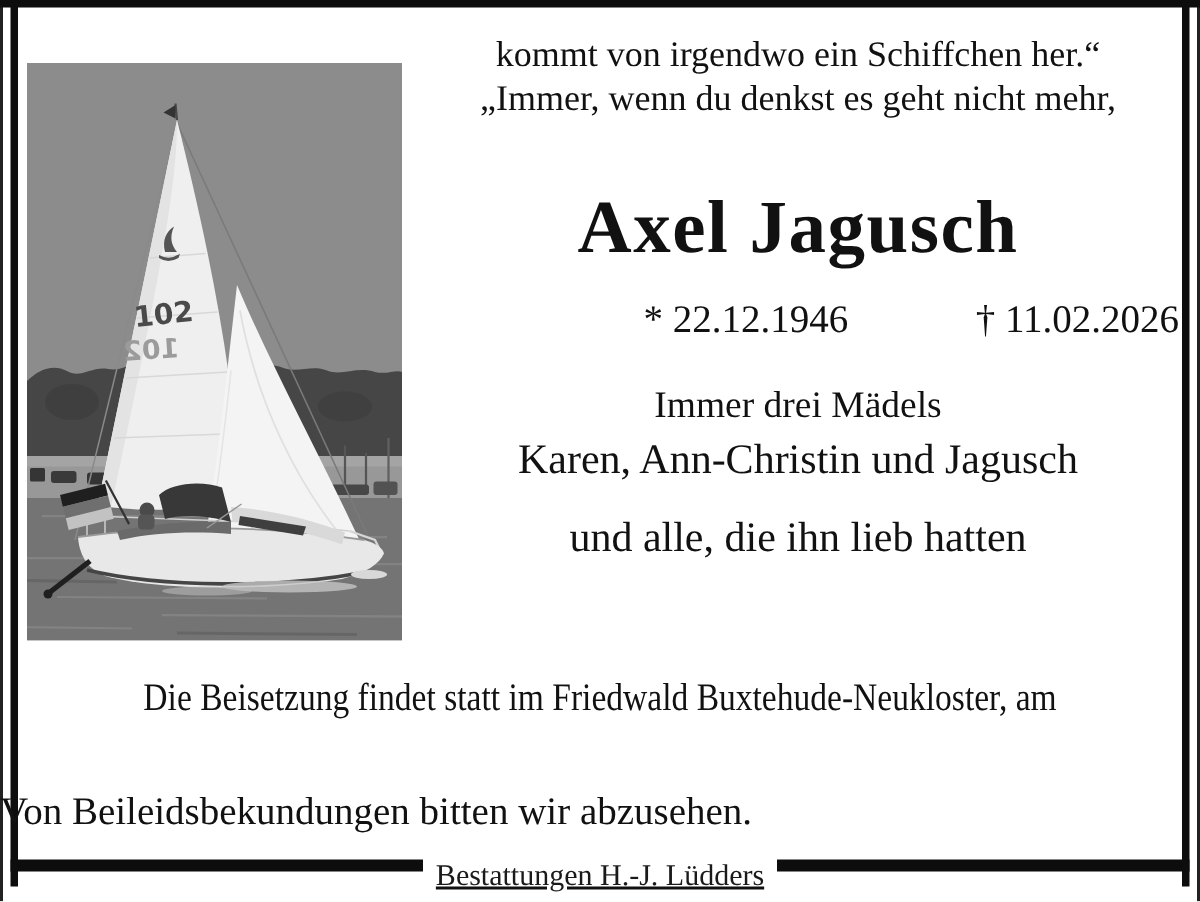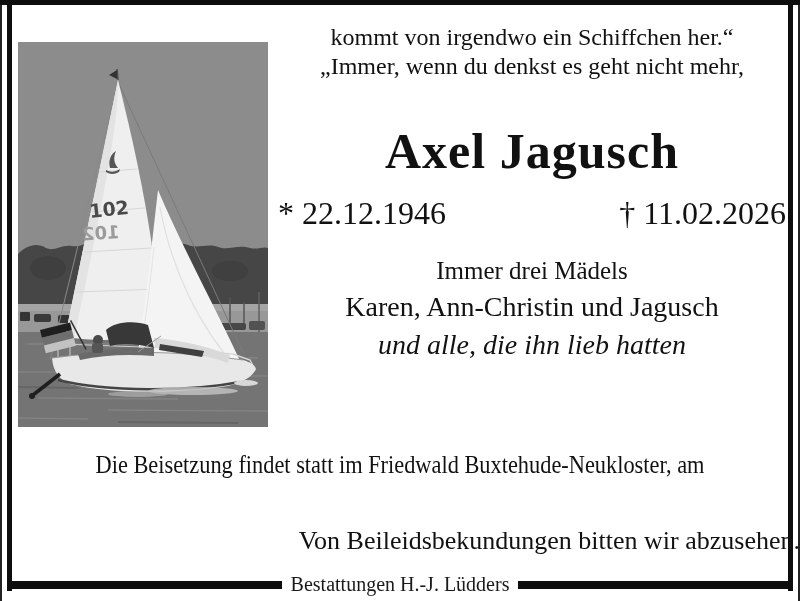--- a/index.html
+++ b/index.html
@@ -8,40 +8,40 @@
     font-family:"Liberation Serif","DejaVu Serif",serif;color:#111;
     overflow:hidden;
   }
   
   .edge-left{position:absolute;left:0;top:0;bottom:0;width:2px;background:#222;}
   .edge-right{position:absolute;right:0;top:0;bottom:0;width:2px;background:#222;}
   
   .border-top{position:absolute;top:0;left:0;right:0;height:5px;background:#0d0d0d;}
   .border-left{position:absolute;left:7px;top:4px;bottom:10px;width:5px;background:#0d0d0d;}
   .border-right{position:absolute;right:7px;top:4px;bottom:10px;width:5px;background:#0d0d0d;}
-  .footer-row{position:absolute;left:7px;right:7px;bottom:5px;display:flex;align-items:center;gap:7px;}
+  .footer-row{position:absolute;left:7px;right:7px;bottom:5px;display:flex;align-items:flex-start;gap:7px;text-decoration:underline;}
   .footer-line{flex:1;height:8px;background:#0d0d0d;}
   .footer-label{font-size:20px;white-space:nowrap;padding:0 2px;color:#1a1a1a;}
 
   .photo{position:absolute;left:18px;top:42px;width:250px;height:385px;}
   .photo svg{display:block;width:100%;height:100%;}
 
   .right-col{position:absolute;left:278px;top:5px;width:508px;text-align:center;}
   .quote{font-size:24px;line-height:29px;margin-top:18px;}
   .name{font-size:50px;line-height:52px;margin-top:44px;font-weight:700;letter-spacing:1px;}
   .subtitle{font-size:24px;line-height:30px;margin-top:14px;}
-  .dates{display:flex;justify-content:space-between;gap:85px;font-size:32px;line-height:32px;margin-top:20px;}
+  .dates{display:flex;justify-content:flex-end;gap:85px;font-size:26px;line-height:32px;margin-top:20px;}
   .family1{font-size:25px;line-height:32px;margin-top:26px;}
   .family2{font-size:28px;line-height:36px;margin-top:2px;}
-  .family3{font-size:28px;line-height:36px;margin-top:2px;font-style:italic;}
+  .family3{font-size:28px;line-height:36px;margin-top:16px;}
 
   .funeral{position:absolute;top:450px;left:11px;right:11px;text-align:left;}
   .funeral-line{display:flex;justify-content:center;font-size:26px;line-height:30px;}
   .funeral-line span{white-space:nowrap;transform:scaleX(0.86);transform-origin:50% 50%;}
-  .condolence{position:absolute;top:526px;left:0;right:0;text-align:right;font-size:26px;line-height:30px;}
+  .condolence{position:absolute;top:526px;left:0;right:0;text-align:left;font-size:26px;line-height:30px;}
 </style>
 </head>
 <body>
 
 <div class="page">
   <div class="edge-left"></div>
   <div class="edge-right"></div>
   <div class="border-top"></div>
   <div class="border-left"></div>
   <div class="border-right"></div>

